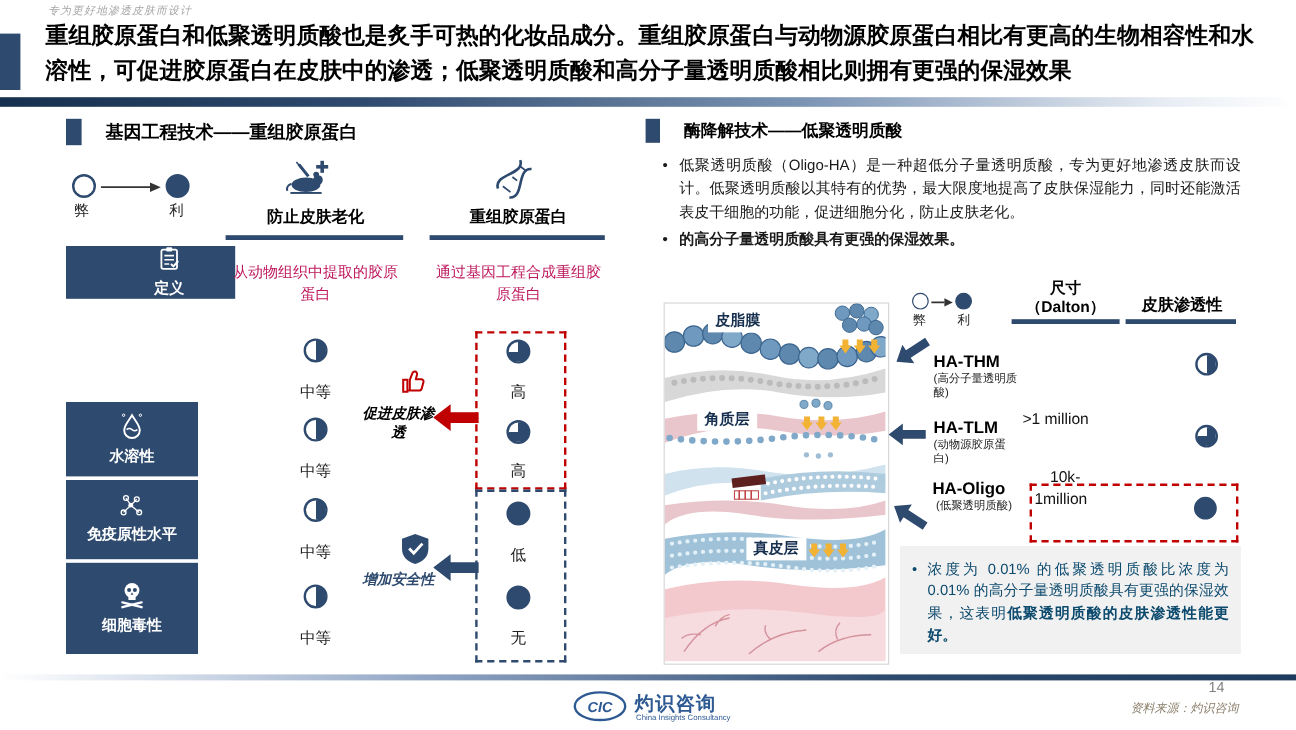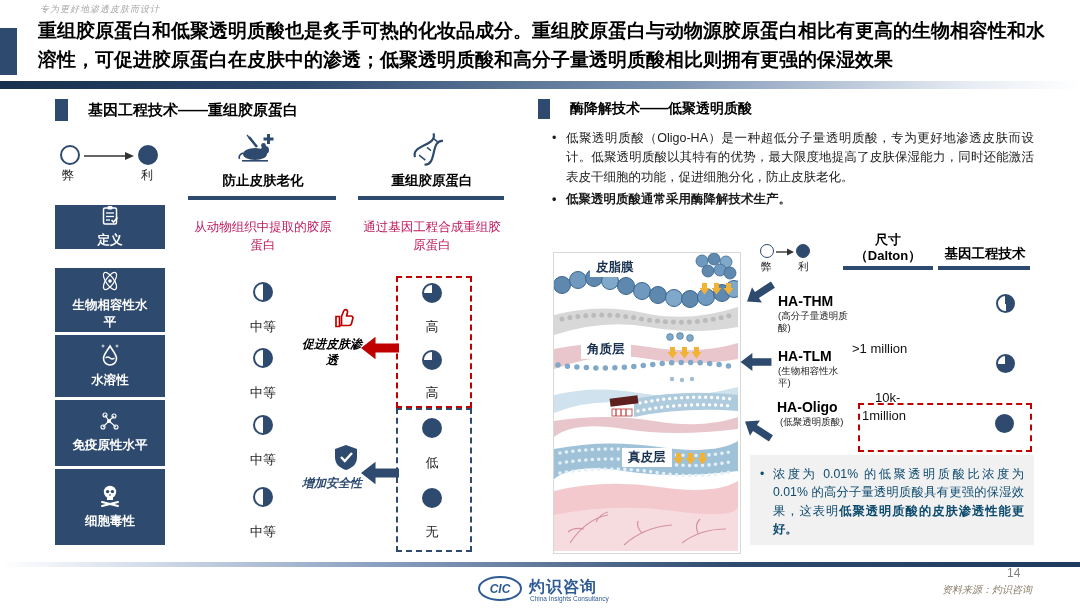--- a/index.html
+++ b/index.html
@@ -105,38 +105,30 @@
   <svg class="abs" style="left:414px;top:131px;transform:rotate(38deg);" width="30" height="36" viewBox="0 0 30 36">
     <path d="M9 3 C 20 10, -2 26, 9 33" stroke="#2E4A6E" stroke-width="2.2" fill="none"></path>
     <path d="M21 3 C 10 10, 32 26, 21 33" stroke="#2E4A6E" stroke-width="2.2" fill="none"></path>
     <line x1="11" y1="7" x2="19" y2="7" stroke="#2E4A6E" stroke-width="1.5"></line>
     <line x1="12.5" y1="18" x2="17.5" y2="18" stroke="#2E4A6E" stroke-width="1.5"></line>
     <line x1="11" y1="29" x2="19" y2="29" stroke="#2E4A6E" stroke-width="1.5"></line>
   </svg>
   <div class="abs col-hd" style="left:362px;top:172px;width:140px;">重组胶原蛋白</div>
   <div class="abs col-rule" style="left:358px;top:196px;width:146px;"></div>
 
-  <div class="abs side-blk" style="top:205px;height:44px;">
+  <div class="abs side-blk" style="top:205px;height:44px;padding-left:31px;">
     <svg width="20" height="22" viewBox="0 0 20 22">
       <rect x="3.5" y="3" width="13" height="16" rx="1.5" stroke="#fff" stroke-width="1.5" fill="none"></rect>
       <rect x="7.5" y="1" width="5" height="3.5" rx="1" fill="#fff"></rect>
       <line x1="6" y1="8" x2="14" y2="8" stroke="#fff" stroke-width="1.3"></line>
       <line x1="6" y1="11.5" x2="14" y2="11.5" stroke="#fff" stroke-width="1.3"></line>
       <line x1="6" y1="15" x2="10" y2="15" stroke="#fff" stroke-width="1.3"></line>
       <polyline points="11.5,15 13.5,17 17.5,12.5" stroke="#fff" stroke-width="1.6" fill="none"></polyline>
     </svg>
     <div class="side-lbl">定义</div>
-  </div>
-  <div class="abs side-blk" style="top:268px;height:64px;">
-    <svg width="24" height="22" viewBox="0 0 24 22">
-      <ellipse cx="12" cy="11" rx="10" ry="4" stroke="#fff" stroke-width="1.2" fill="none" transform="rotate(55 12 11)"></ellipse>
-      <ellipse cx="12" cy="11" rx="10" ry="4" stroke="#fff" stroke-width="1.2" fill="none" transform="rotate(-55 12 11)"></ellipse>
-      <circle cx="12" cy="11" r="1.8" fill="#fff"></circle>
-    </svg>
-    <div class="side-lbl">生物相容性水平</div>
   </div>
   <div class="abs side-blk" style="top:335px;height:62px;">
     <svg width="22" height="24" viewBox="0 0 22 24">
       <path d="M11 3 C 8 8, 4.5 11.5, 4.5 15.5 a6.5 6.5 0 0 0 13 0 C 17.5 11.5 14 8 11 3 Z" stroke="#fff" stroke-width="1.6" fill="none"></path>
       <path d="M6.5 15 q2.3 -2 4.5 0 t4.5 0" stroke="#fff" stroke-width="1.2" fill="none"></path>
       <circle cx="4" cy="3" r="1" stroke="#fff" stroke-width=".8" fill="none"></circle>
       <circle cx="18" cy="3" r="1" stroke="#fff" stroke-width=".8" fill="none"></circle>
     </svg>
     <div class="side-lbl">水溶性</div>
   </div>
@@ -207,21 +199,21 @@
     <polygon points="0,11 13,1 13,7 34,7 34,15 13,15 13,21" fill="#2E4A6E"></polygon>
   </svg>
 
   <div class="abs sec-hd" style="left:538px;top:99px;">
     <div class="sec-sq" style="width:12px;height:20px;"></div>
     <div class="sec-txt" style="font-size:14px;">酶降解技术——低聚透明质酸</div>
   </div>
 
   <div class="abs bullets">
     <div class="blt">低聚透明质酸（Oligo-HA）是一种超低分子量透明质酸，专为更好地渗透皮肤而设计。低聚透明质酸以其特有的优势，最大限度地提高了皮肤保湿能力，同时还能激活表皮干细胞的功能，促进细胞分化，防止皮肤老化。</div>
-    <div class="blt bold">低聚透明质酸通常采用酶降解技术生产。</div>
+    <div class="blt bold">的高分子量透明质酸具有更强的保湿效果。</div>
   </div>
 
   <div class="abs skin-box">
     <svg width="184" height="298" viewBox="0 0 184 298">
       <defs>
         <g id="yarr">
             <path d="M2 0 H7 V5 H9.5 L4.5 11.5 L-0.5 5 H2 Z" fill="#F2B234"></path>
           </g>
       </defs>
 
@@ -304,36 +296,36 @@
   </svg>
   <div class="abs pie" data-fill="100" style="left:796px;top:244px;width:14px;height:14px;border-width:1.5px;"></div>
   <div class="abs lg-lbl" style="left:761px;top:260px;font-size:10.5px;">弊</div>
   <div class="abs lg-lbl" style="left:798px;top:260px;font-size:10.5px;">利</div>
 
   <div class="abs ha-hd" style="left:843px;top:232px;width:90px;">
     <div>尺寸</div>
     <div>（Dalton）</div>
   </div>
   <div class="abs ha-rule" style="left:843px;top:266px;width:90px;"></div>
-  <div class="abs ha-hd" style="left:938px;top:246px;width:94px;font-size:13.5px;">基因工程技术</div>
+  <div class="abs ha-hd" style="left:938px;top:246px;width:94px;font-size:13.5px;">皮肤渗透性</div>
   <div class="abs ha-rule" style="left:938px;top:266px;width:92px;"></div>
 
   <svg class="abs" style="left:744px;top:283px;transform:rotate(-33deg);" width="32" height="20" viewBox="0 0 34 22">
     <polygon points="0,11 13,1 13,7 34,7 34,15 13,15 13,21" fill="#2E4A6E"></polygon>
   </svg>
   <div class="abs ha-name" style="left:778px;top:293px;">HA-THM</div>
   <div class="abs ha-sub" style="left:778px;top:310px;width:72px;">(高分子量透明质酸)</div>
   <div class="abs ha-size" style="left:852px;top:297px;">&gt;1 million</div>
   <div class="abs pie pie19" style="left:996px;top:294px;" data-fill="50"></div>
 
   <svg class="abs" style="left:740px;top:352px;" width="32" height="20" viewBox="0 0 34 22">
     <polygon points="0,11 13,1 13,7 34,7 34,15 13,15 13,21" fill="#2E4A6E"></polygon>
   </svg>
   <div class="abs ha-name" style="left:778px;top:348px;">HA-TLM</div>
-  <div class="abs ha-sub" style="left:778px;top:365px;width:72px;">(生物相容性水平)</div>
+  <div class="abs ha-sub" style="left:778px;top:365px;width:72px;">(动物源胶原蛋白)</div>
   <div class="abs ha-size" style="left:875px;top:346px;">10k-</div>
   <div class="abs ha-size" style="left:862px;top:364px;">1million</div>
   <div class="abs pie pie19" style="left:996px;top:354px;" data-fill="75"></div>
 
   <svg class="abs" style="left:742px;top:420px;transform:rotate(33deg);" width="32" height="20" viewBox="0 0 34 22">
     <polygon points="0,11 13,1 13,7 34,7 34,15 13,15 13,21" fill="#2E4A6E"></polygon>
   </svg>
   <div class="abs ha-name" style="left:777px;top:399px;">HA-Oligo</div>
   <div class="abs ha-sub" style="left:780px;top:416px;width:66px;">(低聚透明质酸)</div>
   <div class="abs dash-red" style="left:858px;top:403px;width:170px;height:45px;"></div>

